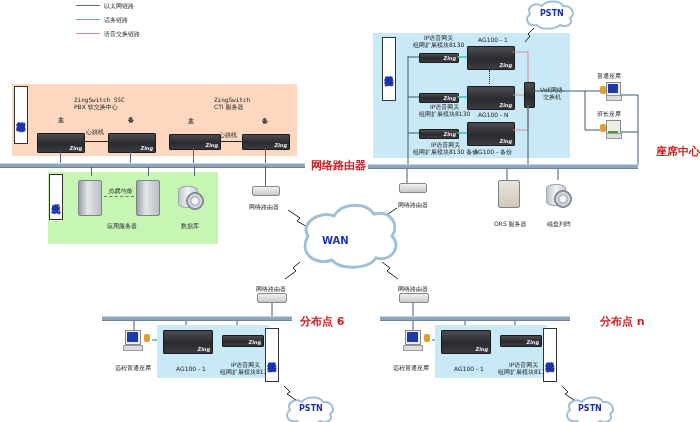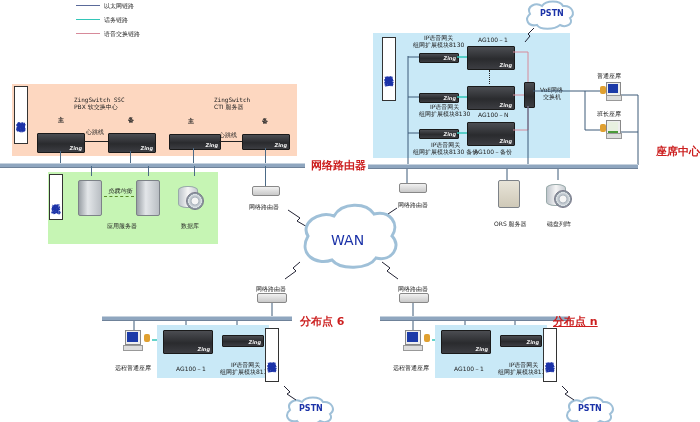--- a/index.html
+++ b/index.html
@@ -224,21 +224,21 @@
 <div class="router" style="left:399px;top:183px;width:26px;height:8px;"></div>
 <div class="lbl" style="left:398px;top:201px;">网络路由器</div>
 <div class="server" style="left:498px;top:180px;width:20px;height:26px;background:linear-gradient(#e8e4d8,#cfc9b8);"></div>
 <div class="lbl" style="left:494px;top:220px;">ORS 服务器</div>
 <div class="abs" style="left:546px;top:182px;width:26px;height:26px;">
   <div style="position:absolute;left:0;top:2px;width:18px;height:20px;background:linear-gradient(90deg,#bfc5cc,#f5f5f5,#c7ccd2);border-radius:9px/4px;border:1px solid #9aa;"></div>
   <div style="position:absolute;left:8px;top:8px;width:16px;height:16px;border-radius:50%;background:radial-gradient(#f5f5f5 30%,#aab3bc 32%,#dfe4e8 60%,#8e99a3 62%);border:1px solid #778;"></div>
 </div>
 <div class="lbl" style="left:547px;top:220px;">磁盘列阵</div>
 
-<div class="lbl" style="left:331px;top:235px;font-size:14px;line-height:11px;font-weight:normal;color:#1c33a8;">WAN</div>
+<div class="lbl" style="left:322px;top:235px;font-size:10px;line-height:11px;font-weight:bold;color:#1c33a8;">WAN</div>
 
 <div class="lbl" style="left:256px;top:285px;">网络路由器</div>
 <div class="router" style="left:257px;top:293px;width:28px;height:8px;"></div>
 <div class="abs region-blue" style="left:157px;top:325px;width:112px;height:53px;"></div>
 <div class="bus" style="left:102px;top:316px;width:190px;"></div>
 <div class="zone" style="left:300px;top:314px;">分布点 6</div>
 <div class="abs" style="left:123px;top:330px;width:30px;height:22px;">
   <div style="position:absolute;left:2px;top:0;width:14px;height:13px;background:#eee;border:1px solid #888;">
       <div style="margin:1px;width:11px;height:10px;background:#1c3aa8;"></div>
     </div>
@@ -257,21 +257,21 @@
   <div>IP语音网关</div>
   <div>组网扩展模块8130</div>
 </div>
 <div class="vbox" style="left:265px;top:328px;height:48px;">语音接续单元</div>
 <div class="lbl" style="left:299px;top:405px;font-size:8px;font-weight:bold;color:#1c33a8;">PSTN</div>
 
 <div class="lbl" style="left:398px;top:285px;">网络路由器</div>
 <div class="router" style="left:399px;top:293px;width:28px;height:8px;"></div>
 <div class="abs region-blue" style="left:435px;top:325px;width:112px;height:53px;"></div>
 <div class="bus" style="left:380px;top:316px;width:190px;"></div>
-<div class="zone" style="left:553px;top:314px;text-decoration:underline;">分布点 n</div>
+<div class="zone" style="left:600px;top:314px;">分布点 n</div>
 <div class="abs" style="left:403px;top:330px;width:30px;height:22px;">
   <div style="position:absolute;left:2px;top:0;width:14px;height:13px;background:#eee;border:1px solid #888;">
       <div style="margin:1px;width:11px;height:10px;background:#1c3aa8;"></div>
     </div>
   <div style="position:absolute;left:0;top:15px;width:18px;height:4px;background:#ddd;border:1px solid #999;"></div>
   <div style="position:absolute;left:21px;top:4px;width:6px;height:8px;background:#e0a030;border-radius:2px;"></div>
 </div>
 <div class="lbl" style="left:393px;top:364px;">远程普通座席</div>
 <div class="dev" style="left:441px;top:330px;width:48px;height:22px;">
     <span class="brand">Zing</span>

